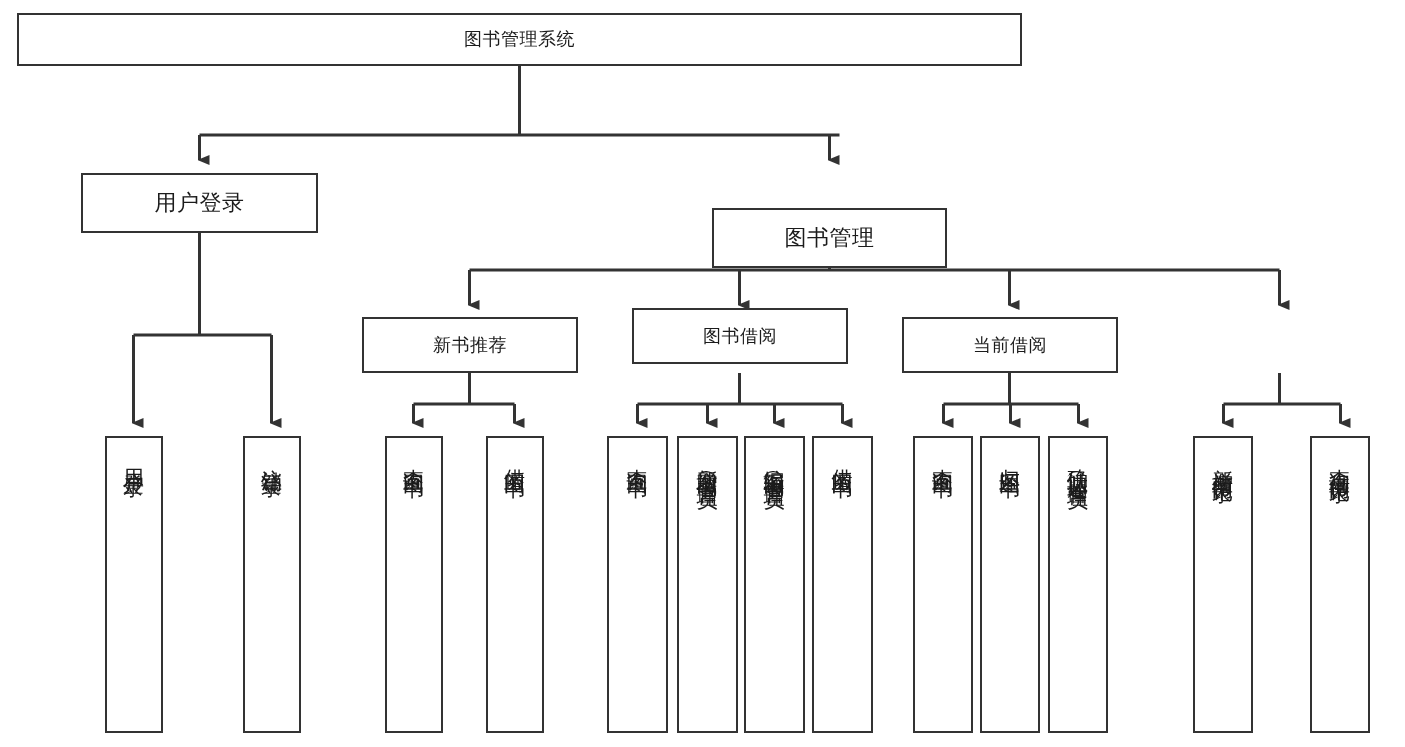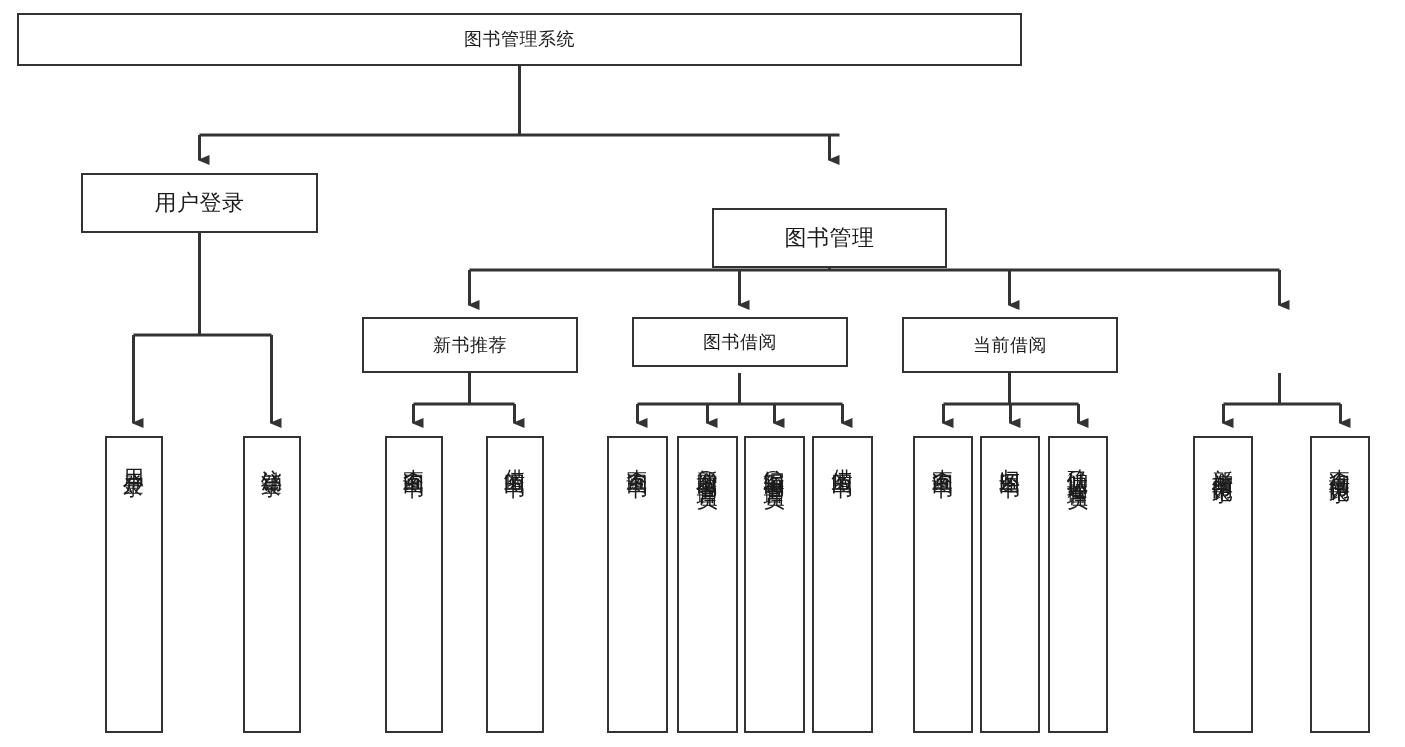--- a/index.html
+++ b/index.html
@@ -137,21 +137,21 @@
   <div class="node leaf" style="left:105px; top:436px; width:58px; height:297px;">
     <span class="node-label">用户登录</span>
   </div>
   <div class="node leaf" style="left:243px; top:436px; width:58px; height:297px;">
     <span class="node-label">注销登录</span>
   </div>
 
   <div class="node sub" style="left:362px; top:317px; width:216px; height:56px;">
     <span class="node-label">新书推荐</span>
   </div>
-  <div class="node sub" style="left:632px; top:317px; width:216px; height:50px;">
+  <div class="node sub" style="left:632px; top:308px; width:216px; height:56px;">
     <span class="node-label">图书借阅</span>
   </div>
   <div class="node sub" style="left:902px; top:317px; width:216px; height:56px;text-align:right;">
     <span class="node-label">当前借阅</span>
   </div>
 
   <div class="node leaf" style="left:385px; top:436px; width:58px; height:297px;">
     <span class="node-label">查询图书</span>
   </div>
   <div class="node leaf" style="left:486px; top:436px; width:58px; height:297px;">

